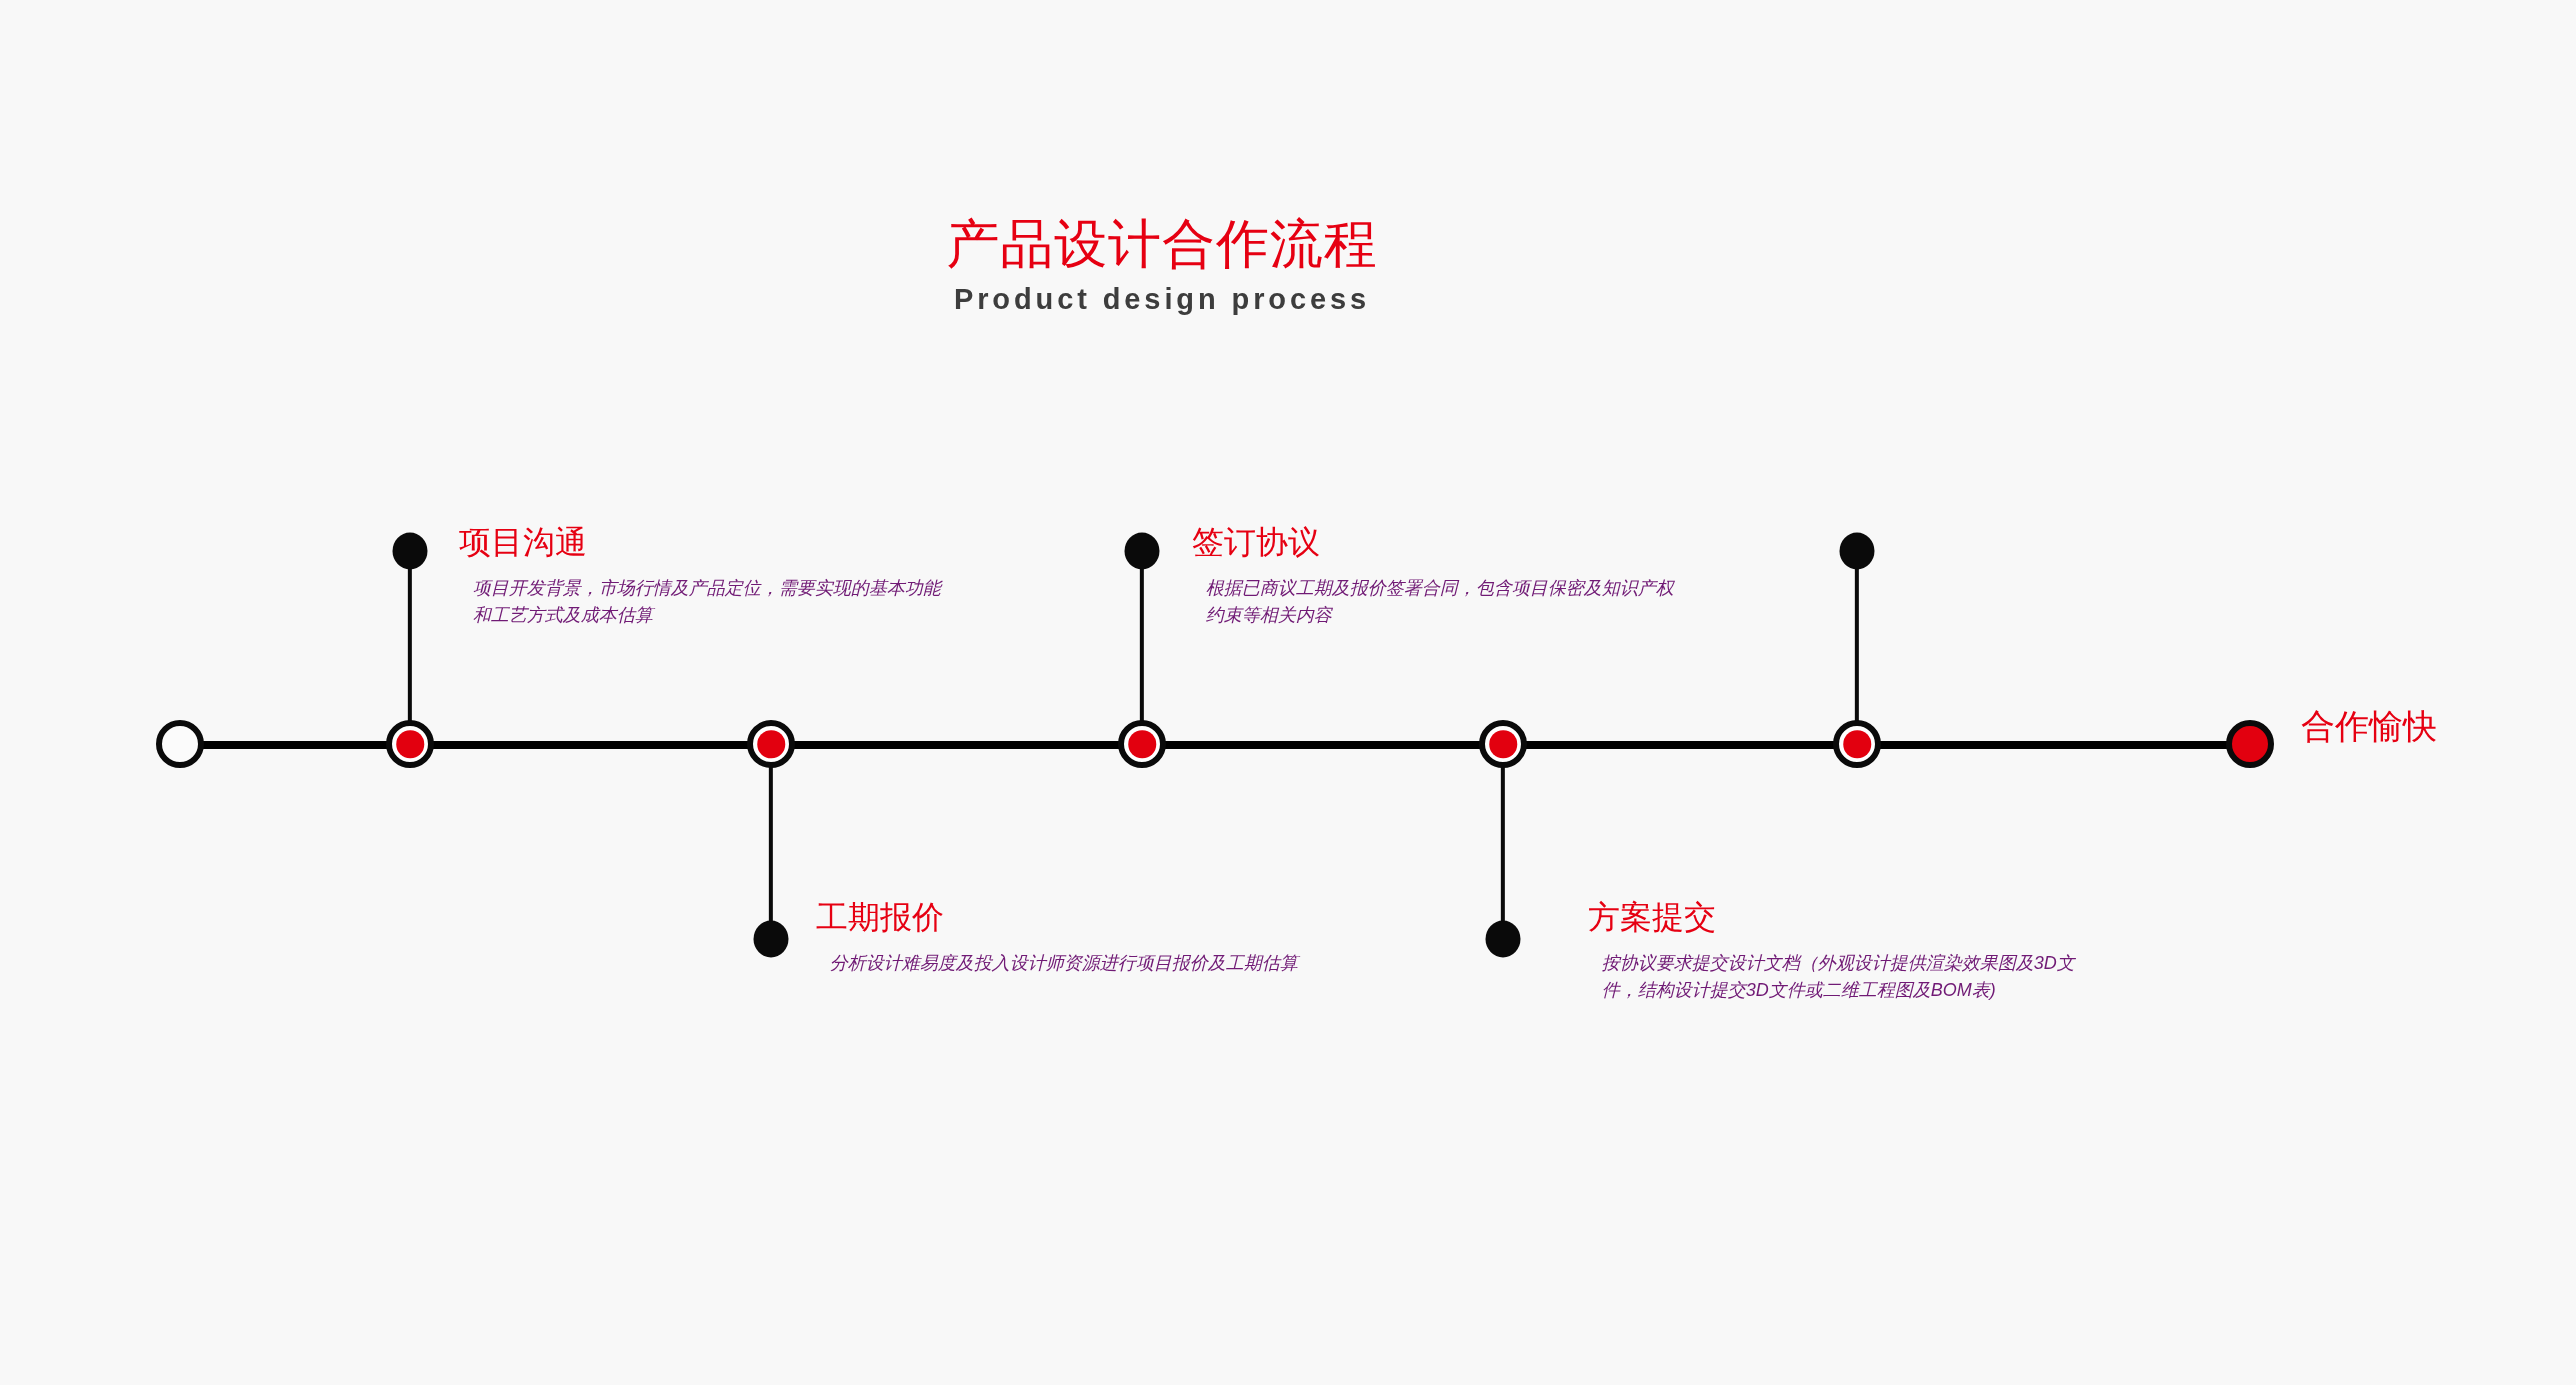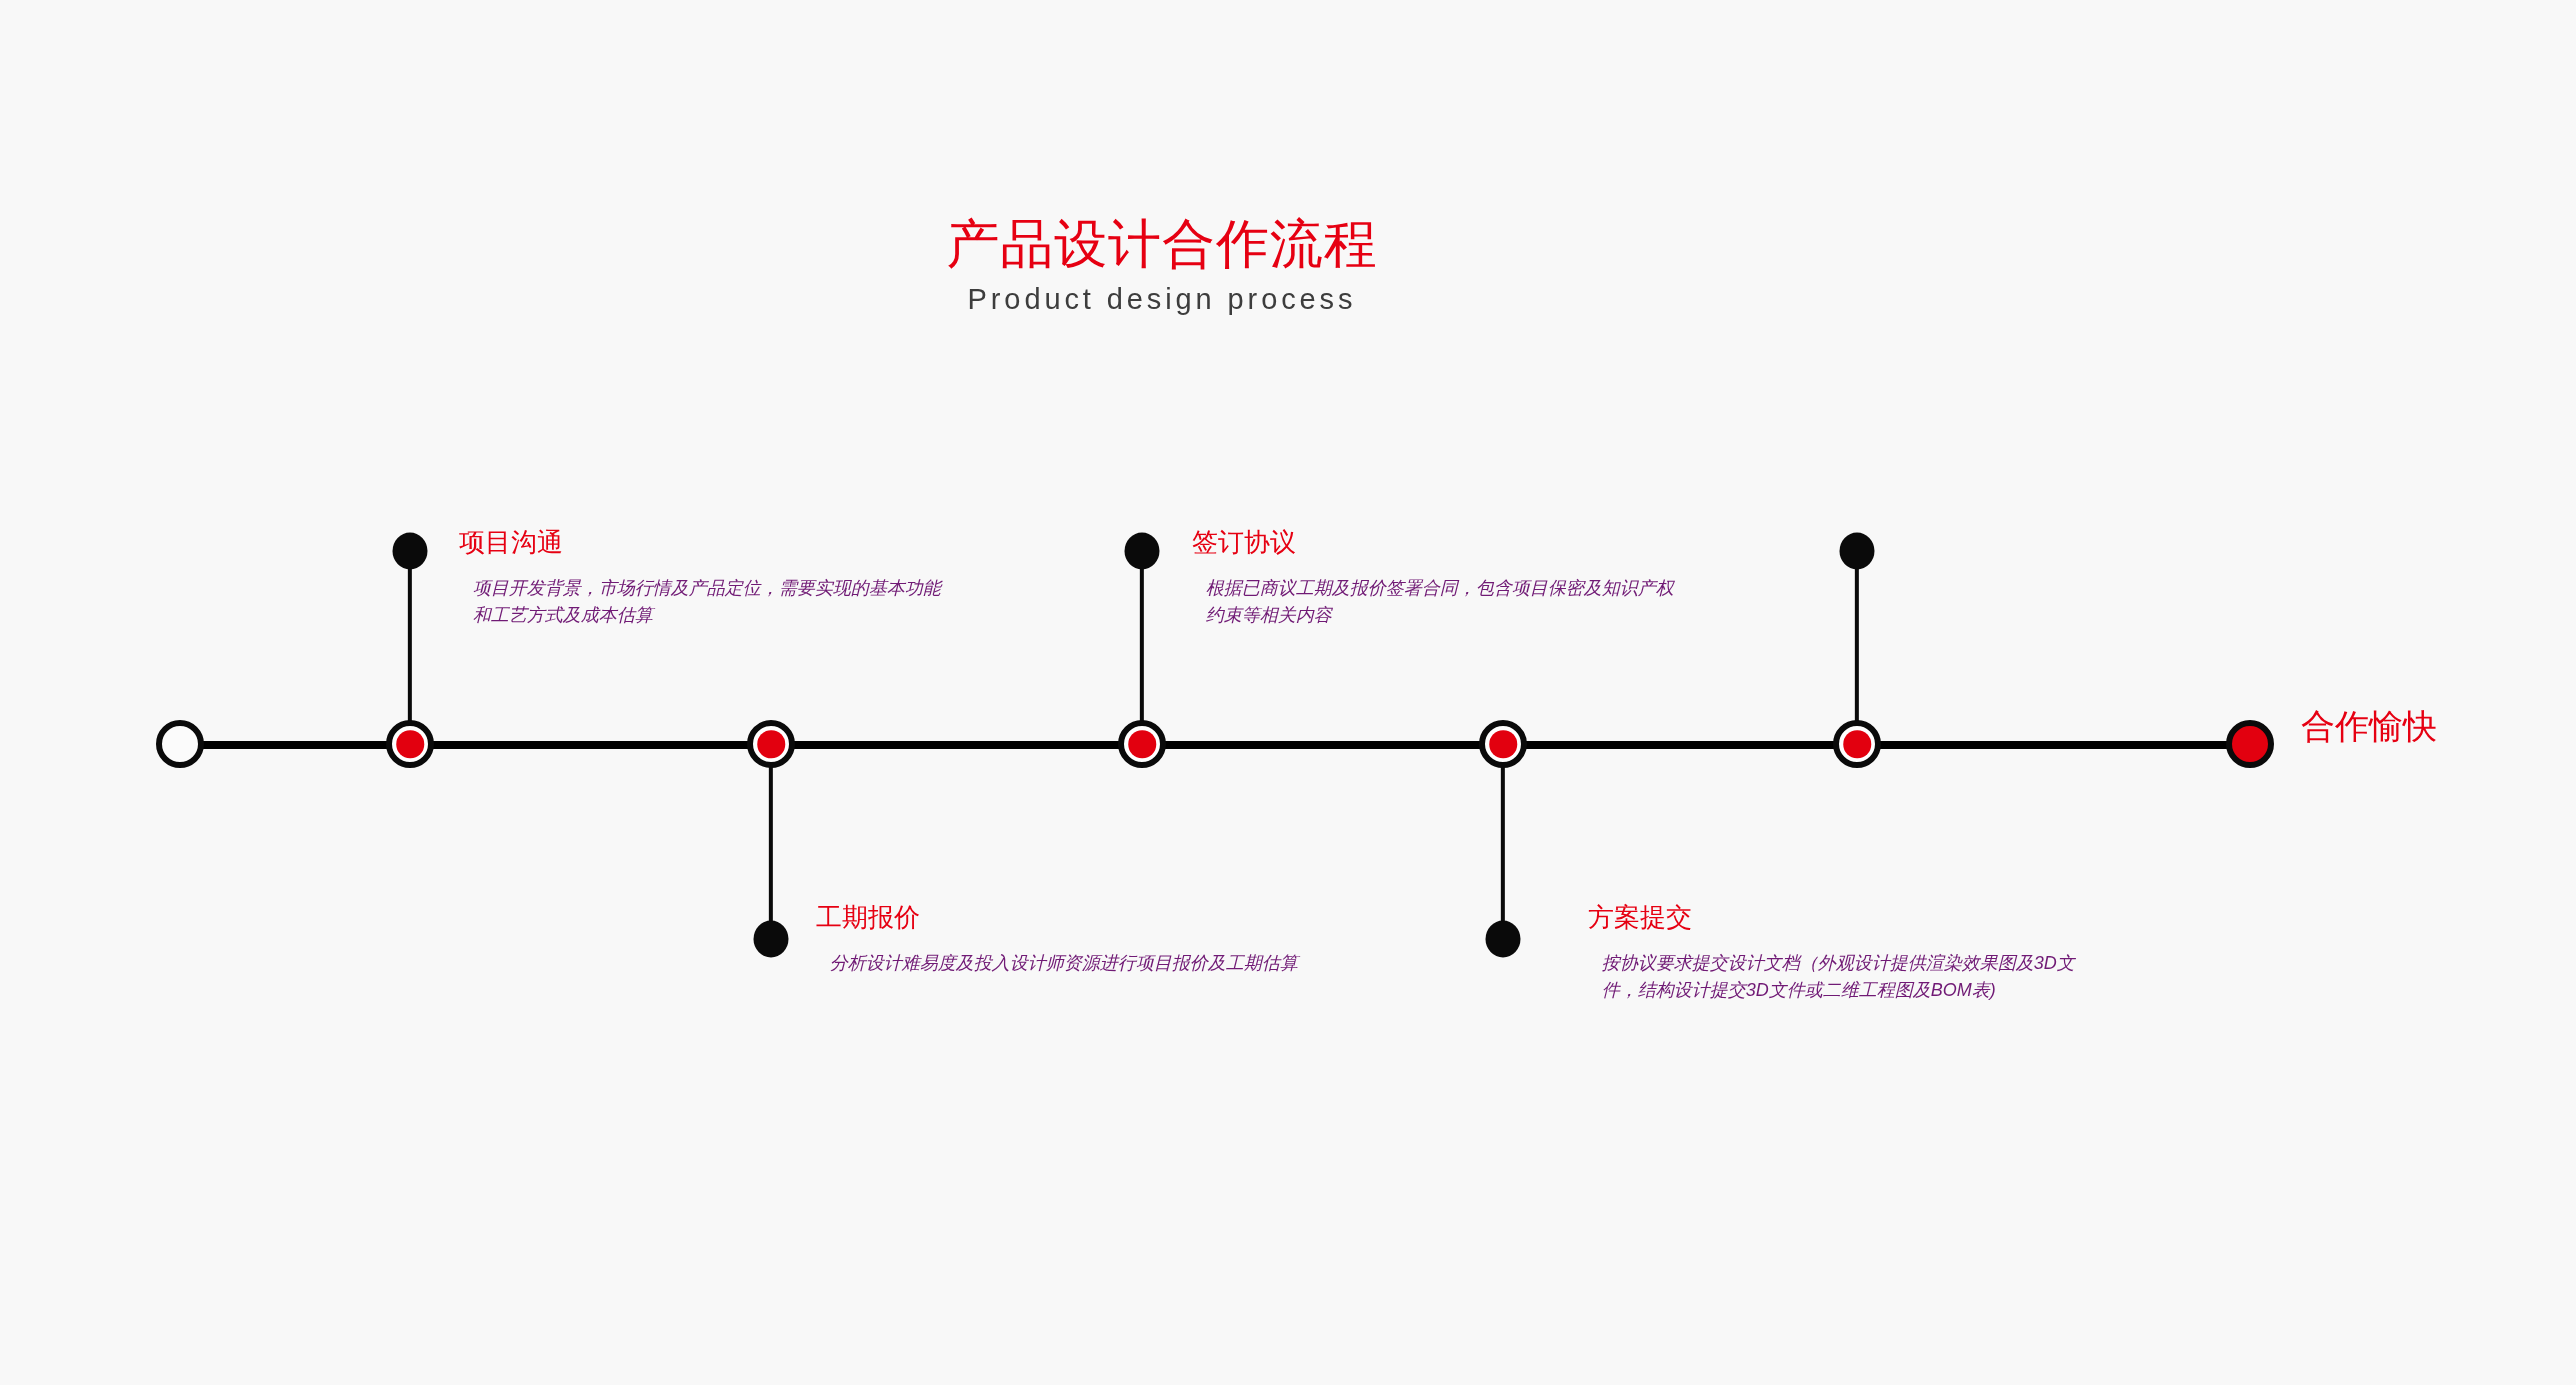--- a/index.html
+++ b/index.html
@@ -35,21 +35,21 @@
     color: #e60012;
     letter-spacing: 0.9px;
     font-weight: 400;
     margin: 0;
   }
   .sub-title {
     font-size: 29px;
     line-height: 39px;
     color: #3d3d3d;
     letter-spacing: 3.9px;
-    font-weight: 400;
+    font-weight: 700;
     margin: 5.2px 0 0 0;
   }
   
   .axis-line {
     position: absolute;
     left: 180px;
     top: 741px;
     width: 2069px;
     height: 7.7px;
     background: #000;
@@ -105,21 +105,21 @@
     transform: translate(-50%, -50%);
   }
   .dot-up   { top: 551px; }
   .dot-down { top: 939px; }
   
   .milestone {
     position: absolute;
     width: 515px;
   }
   .ms-title {
-    font-size: 26px;
+    font-size: 32px;
     line-height: 41px;
     color: #e60012;
     margin: 0;
     font-weight: 400;
     white-space: nowrap;
   }
   .ms-body {
     font-size: 18px;
     line-height: 27px;
     color: #701a75;

